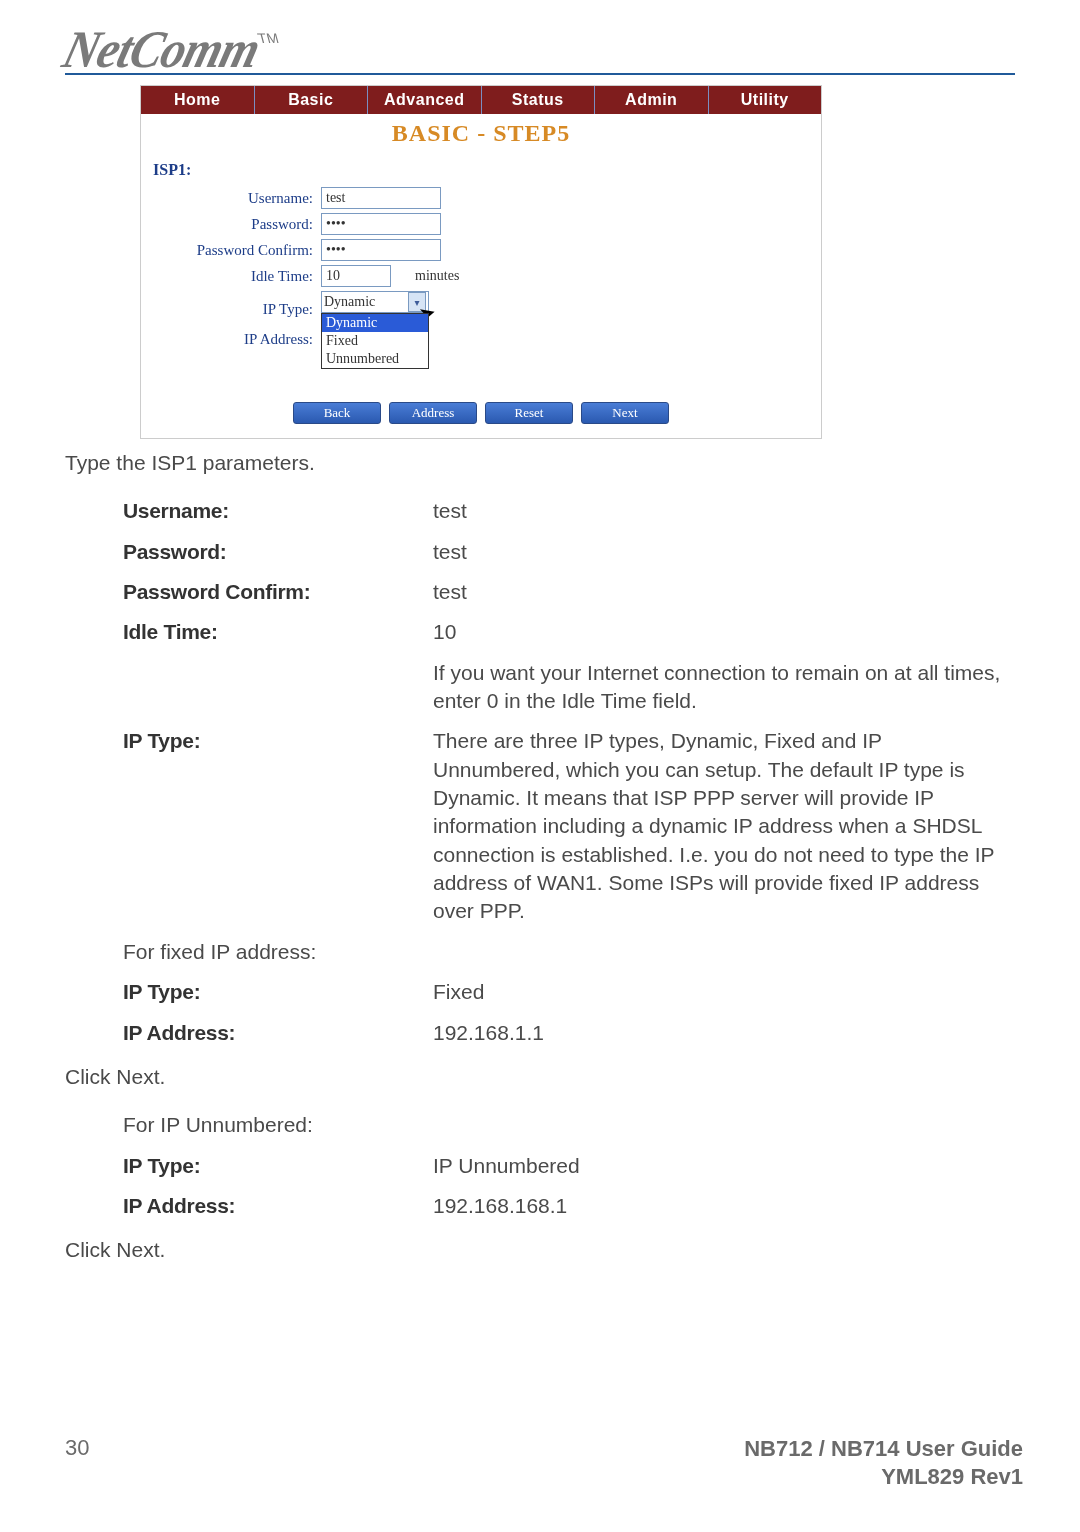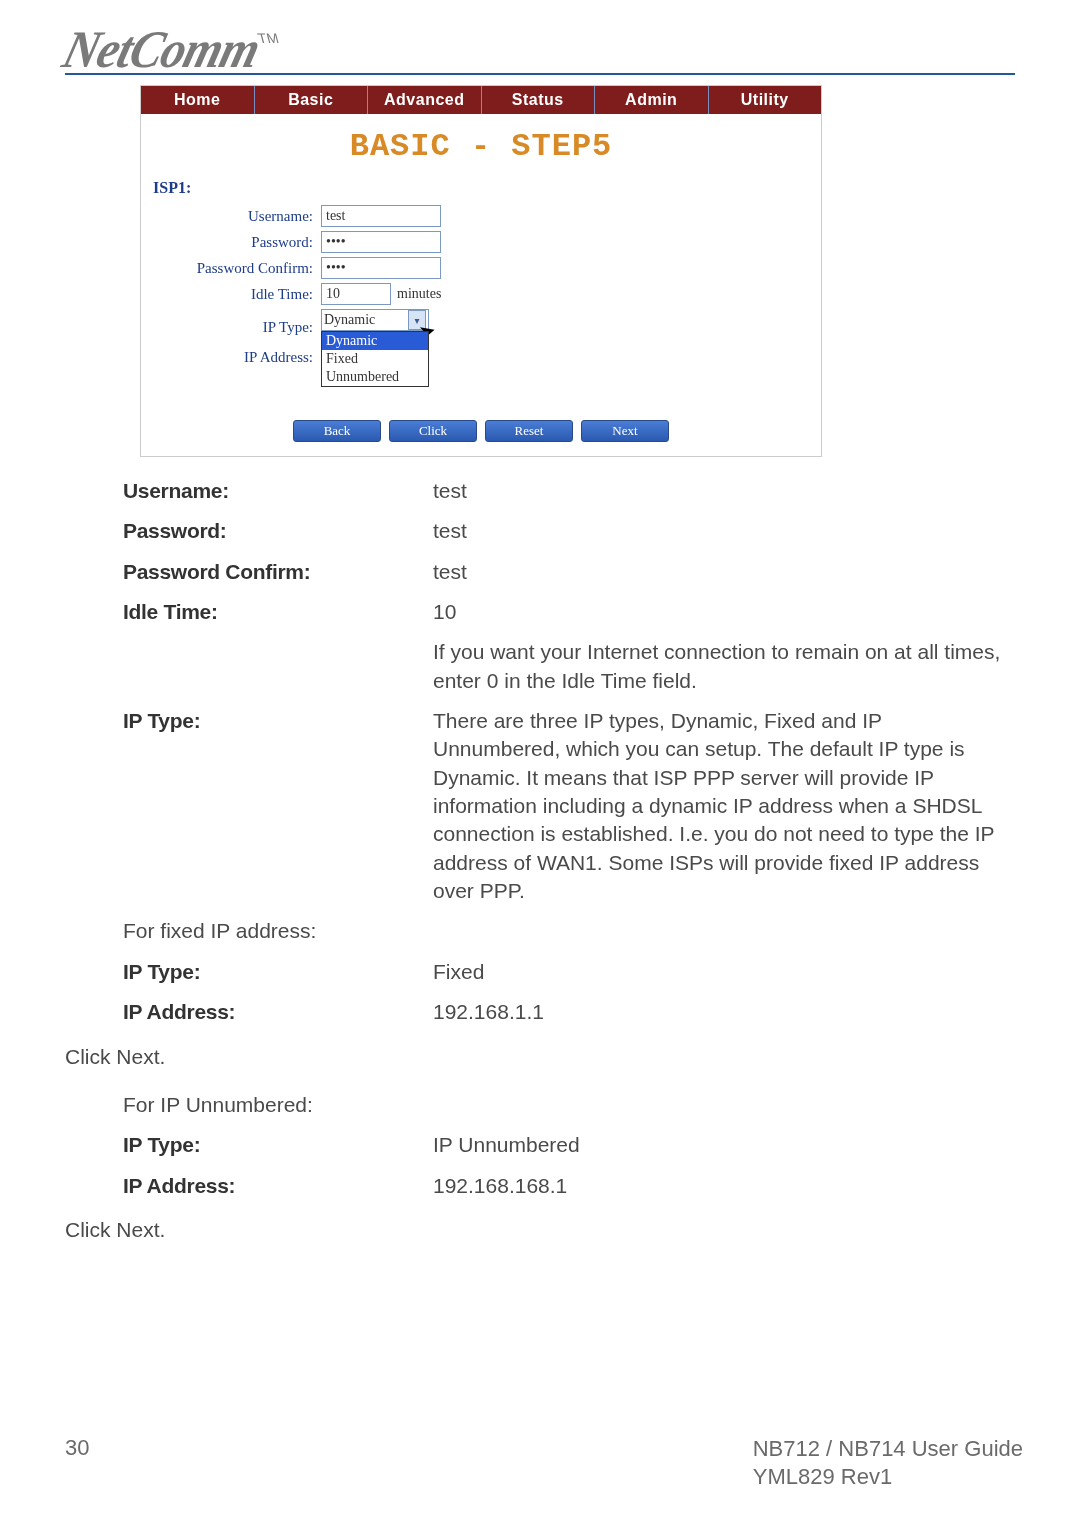--- a/index.html
+++ b/index.html
@@ -64,24 +64,24 @@
     line-height: 28px;
     border-right: 1px solid #7b8ec2;
     letter-spacing: 0.5px;
   }
   .nav-item:last-child { border-right: none; }
 
   .step-title {
     text-align: center;
     color: #d78a25;
     font-weight: 900;
-    font-size: 32px;
-    font-family: Liberation Mono, monospace;
+    font-size: 24px;
+    font-family: Liberation Serif, serif;
     letter-spacing: 1px;
-    padding: 14px 0 6px 0;
+    padding: 6px 0 6px 0;
   }
 
   .form-area {
     padding: 8px 12px 8px 12px;
     font-family: "Times New Roman", serif;
   }
   .isp-label {
     color: #1d3d88;
     font-weight: bold;
     font-size: 16px;
@@ -108,20 +108,21 @@
     font-family: "Times New Roman", serif;
     font-size: 14px;
     padding: 0 4px;
     color: #333;
   }
   .form-input.small { width: 70px; }
   .form-unit {
     font-size: 14px;
     color: #333;
     padding-left: 6px;
+    margin-left: 18px;
   }
   .select-wrap {
     position: relative;
     width: 108px;
     height: 36px;
   }
   .select-box {
     width: 108px;
     height: 22px;
     border: 1px solid #7a9ac1;
@@ -233,21 +234,21 @@
   .footer {
     position: absolute;
     bottom: 40px;
     left: 65px;
     right: 57px;
     display: flex;
     justify-content: space-between;
     font-size: 22px;
     color: #6a6a6a;
   }
-  .footer .right { text-align: left; line-height: 1.3; }
+  .footer .right { text-align: right; line-height: 1.3; font-weight: bold; }
 </style>
 </head>
 <body>
 
 <div class="page">
 
   <div>
     <span class="logo">NetComm</span><span class="logo-tm">TM</span>
   </div>
   <hr class="blue-rule">
@@ -298,27 +299,28 @@
           </div>
           <div class="cursor">➤</div>
         </div>
       </div>
       <div class="form-row">
         <div class="form-label">IP Address:</div>
       </div>
 
       <div class="button-bar">
         <div class="ui-btn">Back</div>
-        <div class="ui-btn">Click</div>
+        <div class="ui-btn">Address</div>
         <div class="ui-btn">Reset</div>
         <div class="ui-btn">Next</div>
       </div>
     </div>
   </div>
 
+  <div class="body-text">Type the ISP1 parameters.</div>
 
   <table class="def-table">
     <tbody>
         <tr>
           <td class="label">Username:</td>
         <td>test</td>
         </tr>
     <tr>
           <td class="label">Password:</td>
         <td>test</td>

